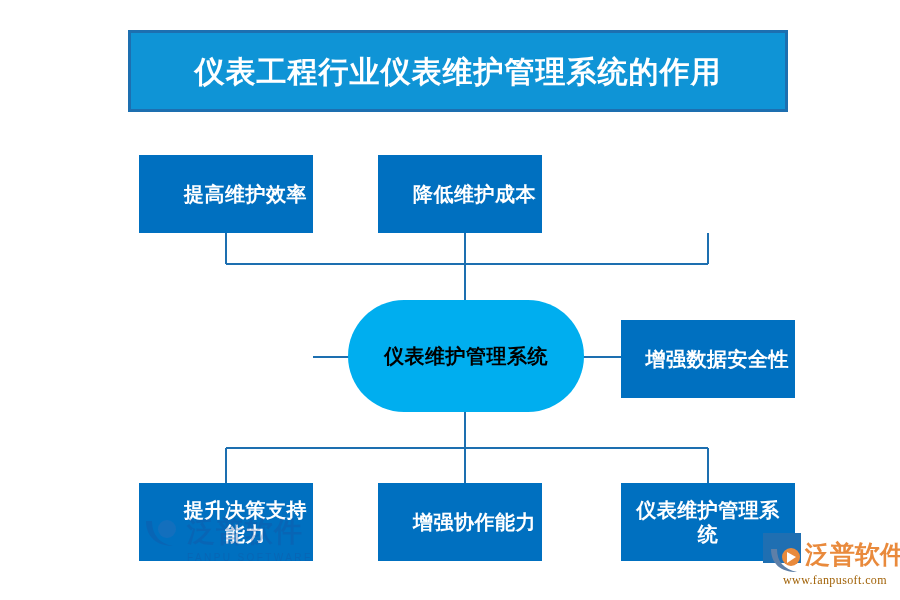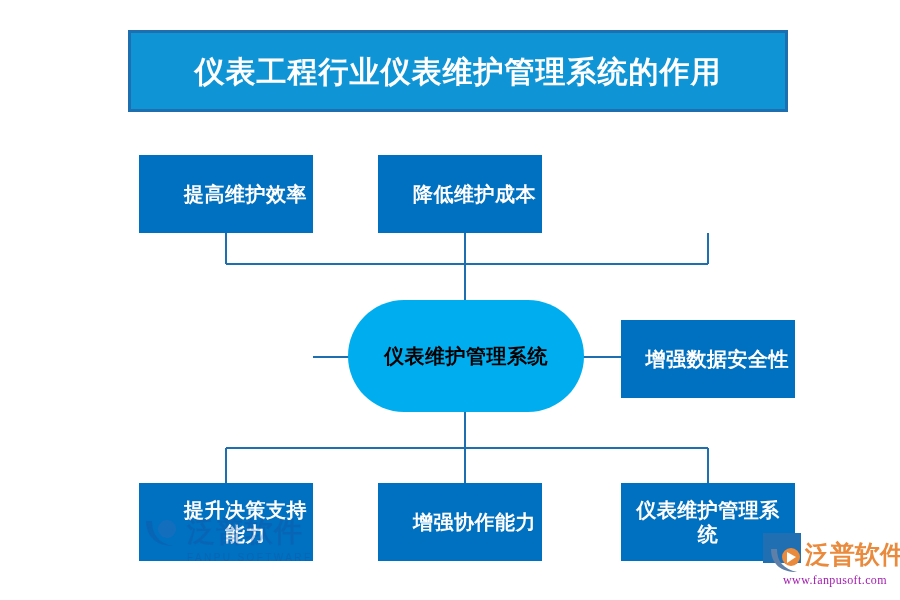--- a/index.html
+++ b/index.html
@@ -179,21 +179,21 @@
     font-size: 25px;
     font-weight: bold;
     letter-spacing: 0px;
     line-height: 1;
     white-space: nowrap;
   }
   .logo .logo-url {
     position: absolute;
     left: 20px;
     top: 40px;
-    color: #a21caf;
+    color: #a16207;
     font-size: 12px;
     letter-spacing: 0.4px;
     white-space: nowrap;
     font-family: "Liberation Serif", "DejaVu Serif", serif;
   }
 </style>
 </head>
 <body>
 
 <div id="canvas">

